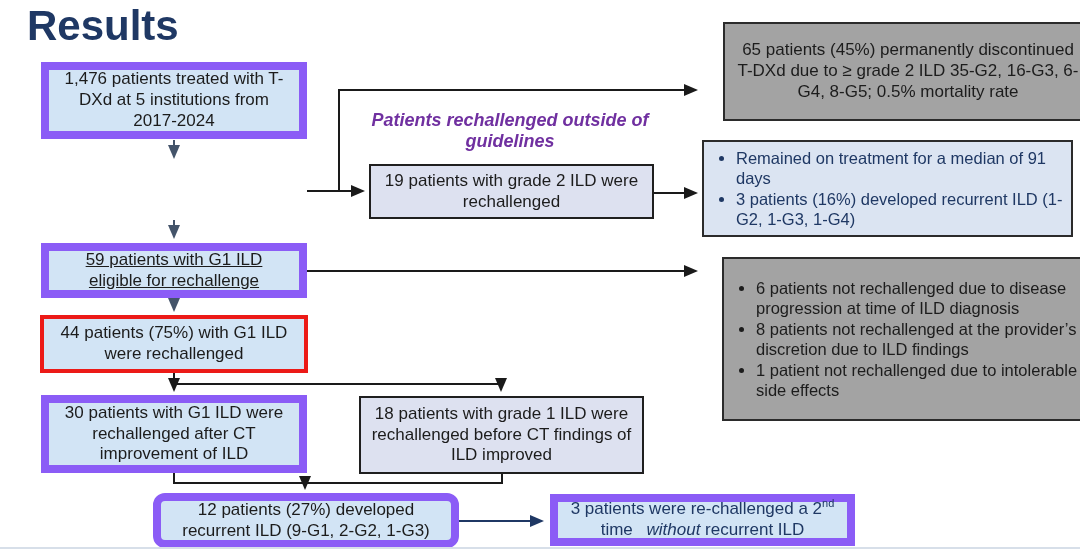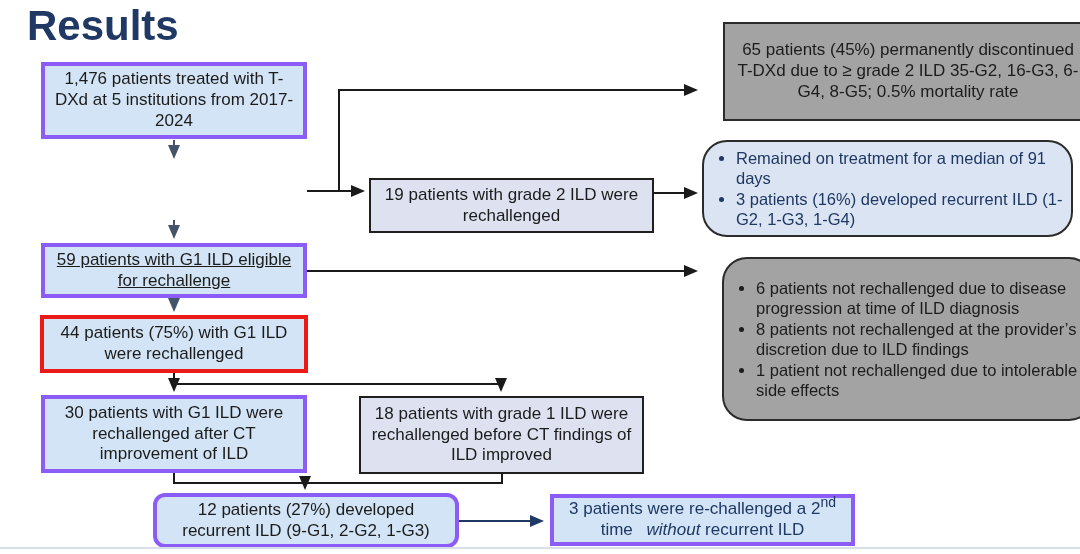--- a/index.html
+++ b/index.html
@@ -9,50 +9,50 @@
     overflow:hidden; font-family:"Liberation Sans", sans-serif; color:#1c1c1c;
   }
   .page-title {
     position:absolute; left:27px; top:2px; font-size:42px; font-weight:bold;
     color:#1f3864; letter-spacing:0px;
   }
   .fbox {
     position:absolute; display:flex; align-items:center; justify-content:center;
     text-align:center; font-size:17px; line-height:1.22; padding:4px 8px;
   }
-  .b-blue   { background:#d2e4f5; border:4px solid #8b5cf6; }
+  .b-blue   { background:#d2e4f5; border:8px solid #8b5cf6; }
   .b-red    { background:#d2e4f5; border:4px solid #ec1a17;justify-content:flex-end; }
   .b-lav    { background:#dde1f0; border:2px solid #1f1f1f; }
   .b-gray   { background:#a3a3a3; border:2px solid #2b2b2b;margin-left:20px; }
   .b-kblue  { background:#dbe4f2; border:2px solid #2b2b2b; }
   .navytext { color:#1f3864; }
 
-  .bullet-box { justify-content:flex-start; align-items:center; text-align:left; font-size:16.5px;border-radius:25px; }
+  .bullet-box { justify-content:flex-start; align-items:center; text-align:left; font-size:16.5px; }
   .bullet-box ul { list-style:disc; padding-left:24px; width:100%; }
   .bullet-box li { margin:1px 0; }
 
   .purple-label {
     position:absolute; left:352px; top:110px; width:316px; text-align:center;
     font-size:18px; font-weight:bold; font-style:italic; color:#7030a0; line-height:1.18;
   }
   .connectors { position:absolute; left:0; top:0; pointer-events:none; }
   .footer-line { position:absolute; left:0; top:547px; width:1080px; height:2px; background:#d7dfe9; }
-  sup { font-size:14px; vertical-align:super; line-height:0; }
+  sup { font-size:11px; vertical-align:super; line-height:0; }
   .it { font-style:italic;margin-left:9px; }
 
   
   .bx-a { left:41px;  top:62px;  width:266px; height:77px; }
   .bx-b { left:41px;  top:164px; width:266px; height:55px; }
   .bx-c { left:41px;  top:243px; width:266px; height:55px;text-decoration:underline; }
   .bx-d { left:40px;  top:315px; width:268px; height:58px; }
   .bx-e { left:41px;  top:395px; width:266px; height:78px; }
   .bx-f { left:359px; top:396px; width:285px; height:78px; }
   .bx-g { left:153px; top:493px; width:306px; height:55px;border-radius:12px; }
   .bx-h { left:550px; top:494px; width:305px; height:52px; }
-  .bx-i { left:369px; top:178px; width:285px; height:55px; }
+  .bx-i { left:369px; top:164px; width:285px; height:55px; }
   .bx-j { left:703px; top:22px;  width:370px; height:99px; }
   .bx-k { left:702px; top:140px; width:371px; height:97px; }
   .bx-l { left:702px; top:257px; width:372px; height:164px; }
 </style>
 </head>
 <body>
 
 <div class="stage">
 
   <div class="page-title">Results</div>
@@ -96,20 +96,21 @@
   <div class="fbox b-blue bx-c">
     <span>59 patients with G1 ILD eligible for rechallenge</span>
   </div>
   <div class="fbox b-red bx-d">
     <span>44 patients (75%) with G1 ILD were rechallenged</span>
   </div>
   <div class="fbox b-blue bx-e">
     <span>30 patients with G1 ILD were rechallenged after CT improvement of ILD</span>
   </div>
 
+  <div class="purple-label">Patients rechallenged outside of guidelines</div>
   <div class="fbox b-lav bx-i">
     <span>19 patients with grade 2 ILD were rechallenged</span>
   </div>
   <div class="fbox b-lav bx-f">
     <span>18 patients with grade 1 ILD were rechallenged before CT findings of ILD improved</span>
   </div>
   <div class="fbox b-blue bx-g">
     <span>12 patients (27%) developed recurrent ILD (9-G1, 2-G2, 1-G3)</span>
   </div>
   <div class="fbox b-blue navytext bx-h">

